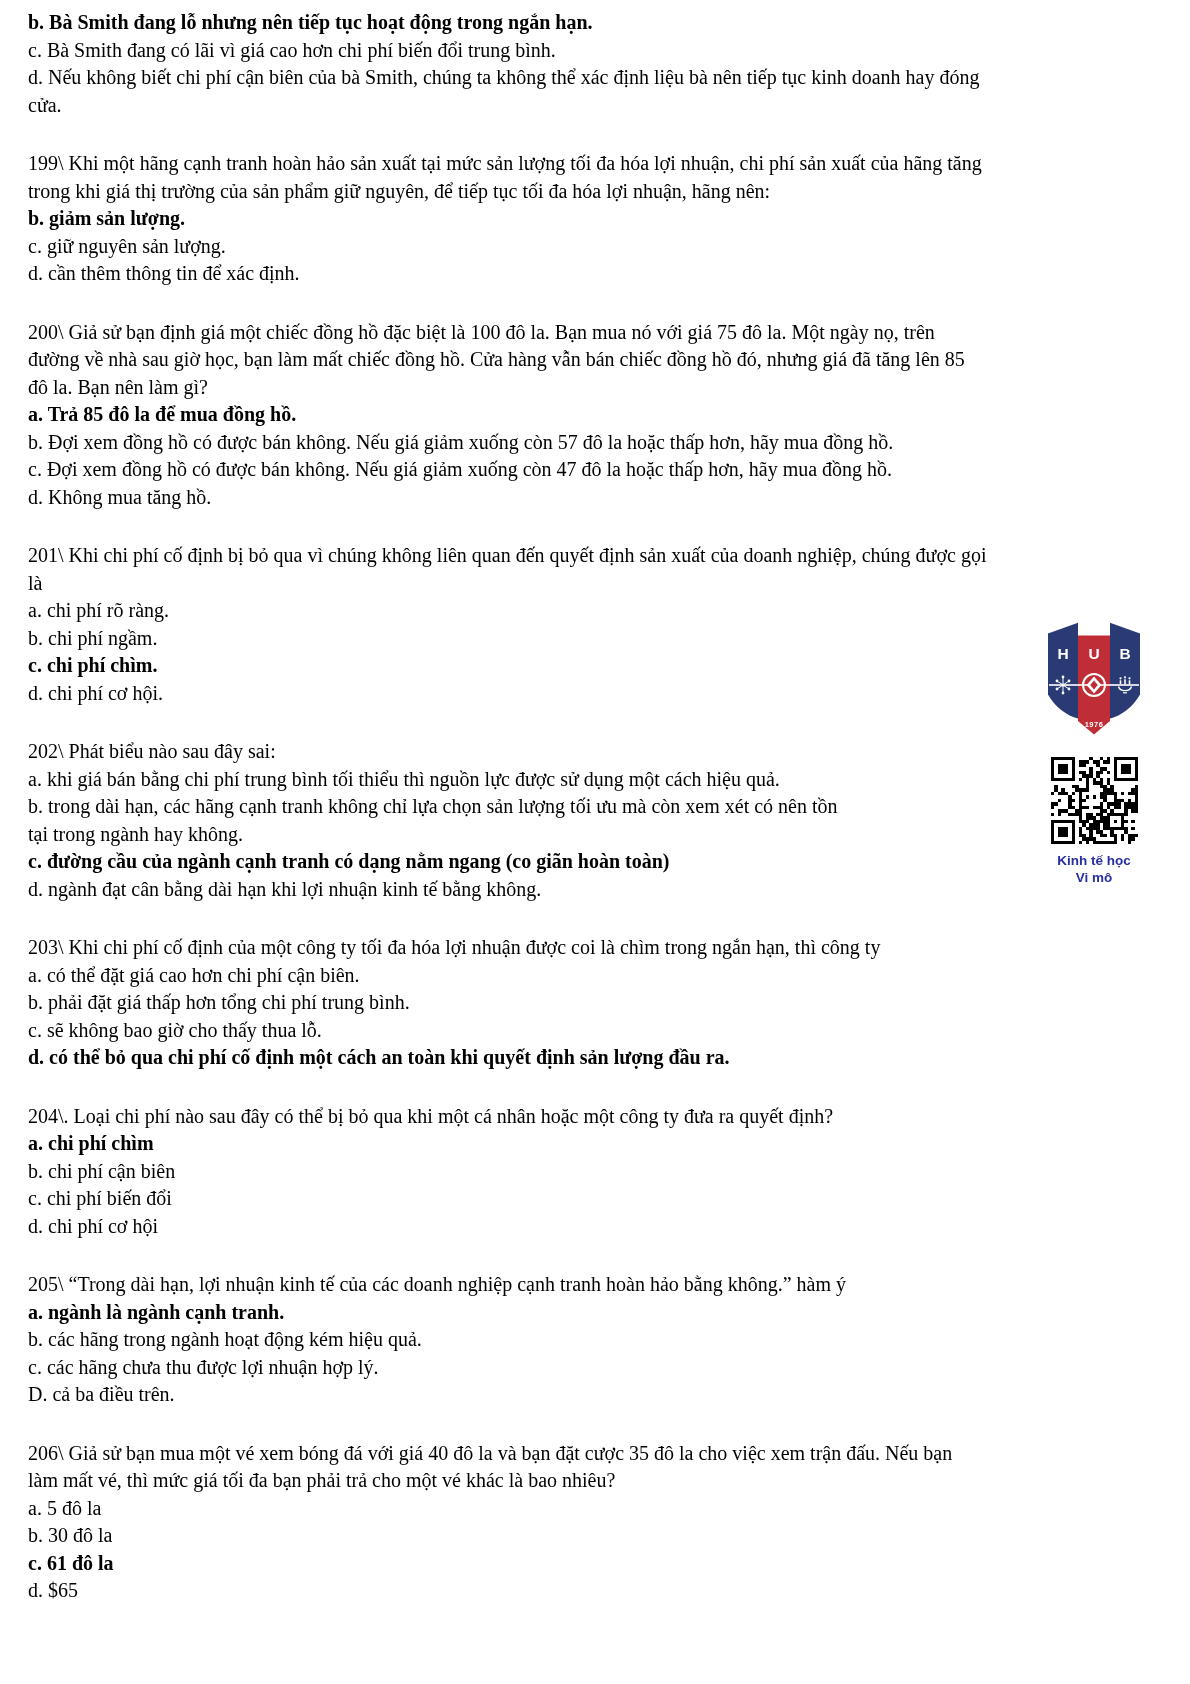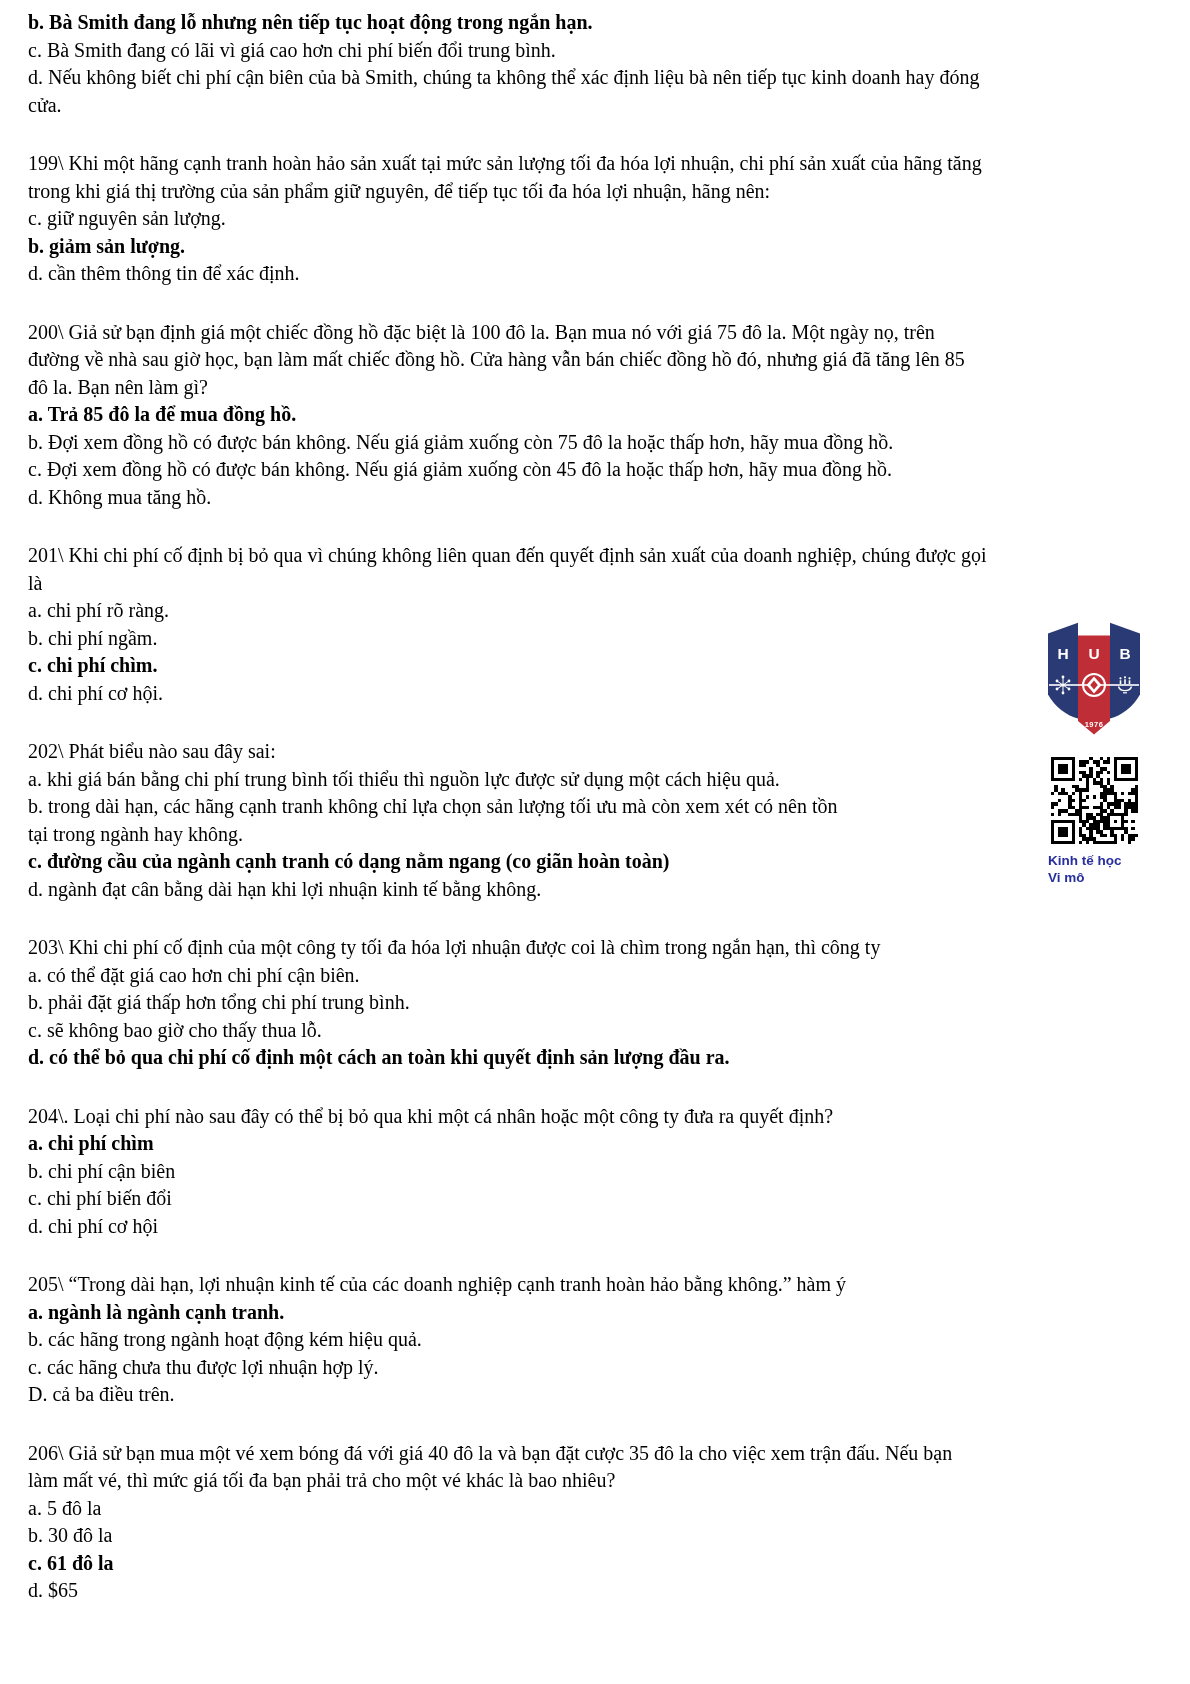--- a/index.html
+++ b/index.html
@@ -14,21 +14,21 @@
   .block + .block{margin-top:31px;}
   .line{
     font-size:20px;line-height:27.5px;white-space:pre;
     letter-spacing:0;
   }
   .line.bold{font-weight:bold;}
   .side{position:absolute;left:1048px;top:622px;width:92px;}
   .logo-svg{display:block;width:92px;height:113px;margin:0 auto;}
   .qr-svg{display:block;width:87px;height:87px;margin:22px auto 0;}
   .qr-caption{
-    margin-top:8px;text-align:left;
+    margin-top:8px;text-align:center;
     font-family:"Liberation Sans","DejaVu Sans",sans-serif;
     font-weight:bold;font-size:13.5px;line-height:17px;
     color:var(--caption-color,#272e9e);
   }
   .logo-navy{fill:var(--logo-navy,#2a3a74);}
   .logo-red{fill:var(--logo-red,#bf2d36);}
   .logo-white-stroke{stroke:#ffffff;fill:none;}
   .logo-letter{
     font-family:"Liberation Sans","DejaVu Sans",sans-serif;
     font-weight:bold;font-size:15.5px;fill:#ffffff;text-anchor:middle;
@@ -44,31 +44,31 @@
 <div class="content">
     <div class="block">
       <div class="line bold">b. Bà Smith đang lỗ nhưng nên tiếp tục hoạt động trong ngắn hạn.</div>
       <div class="line">c. Bà Smith đang có lãi vì giá cao hơn chi phí biến đổi trung bình.</div>
       <div class="line">d. Nếu không biết chi phí cận biên của bà Smith, chúng ta không thể xác định liệu bà nên tiếp tục kinh doanh hay đóng</div>
       <div class="line">cửa.</div>
     </div>
     <div class="block">
       <div class="line">199\ Khi một hãng cạnh tranh hoàn hảo sản xuất tại mức sản lượng tối đa hóa lợi nhuận, chi phí sản xuất của hãng tăng</div>
       <div class="line">trong khi giá thị trường của sản phẩm giữ nguyên, để tiếp tục tối đa hóa lợi nhuận, hãng nên:</div>
+      <div class="line bold">b. giảm sản lượng.</div>
       <div class="line">c. giữ nguyên sản lượng.</div>
-      <div class="line bold">b. giảm sản lượng.</div>
       <div class="line">d. cần thêm thông tin để xác định.</div>
     </div>
     <div class="block">
       <div class="line">200\ Giả sử bạn định giá một chiếc đồng hồ đặc biệt là 100 đô la. Bạn mua nó với giá 75 đô la. Một ngày nọ, trên</div>
       <div class="line">đường về nhà sau giờ học, bạn làm mất chiếc đồng hồ. Cửa hàng vẫn bán chiếc đồng hồ đó, nhưng giá đã tăng lên 85</div>
       <div class="line">đô la. Bạn nên làm gì?</div>
       <div class="line bold">a. Trả 85 đô la để mua đồng hồ.</div>
-      <div class="line">b. Đợi xem đồng hồ có được bán không. Nếu giá giảm xuống còn 75 đô la hoặc thấp hơn, hãy mua đồng hồ.</div>
-      <div class="line">c. Đợi xem đồng hồ có được bán không. Nếu giá giảm xuống còn 45 đô la hoặc thấp hơn, hãy mua đồng hồ.</div>
+      <div class="line">b. Đợi xem đồng hồ có được bán không. Nếu giá giảm xuống còn 57 đô la hoặc thấp hơn, hãy mua đồng hồ.</div>
+      <div class="line">c. Đợi xem đồng hồ có được bán không. Nếu giá giảm xuống còn 47 đô la hoặc thấp hơn, hãy mua đồng hồ.</div>
       <div class="line">d. Không mua tăng hồ.</div>
     </div>
     <div class="block">
       <div class="line">201\ Khi chi phí cố định bị bỏ qua vì chúng không liên quan đến quyết định sản xuất của doanh nghiệp, chúng được gọi</div>
       <div class="line">là</div>
       <div class="line">a. chi phí rõ ràng.</div>
       <div class="line">b. chi phí ngầm.</div>
       <div class="line bold">c. chi phí chìm.</div>
       <div class="line">d. chi phí cơ hội.</div>
     </div>

